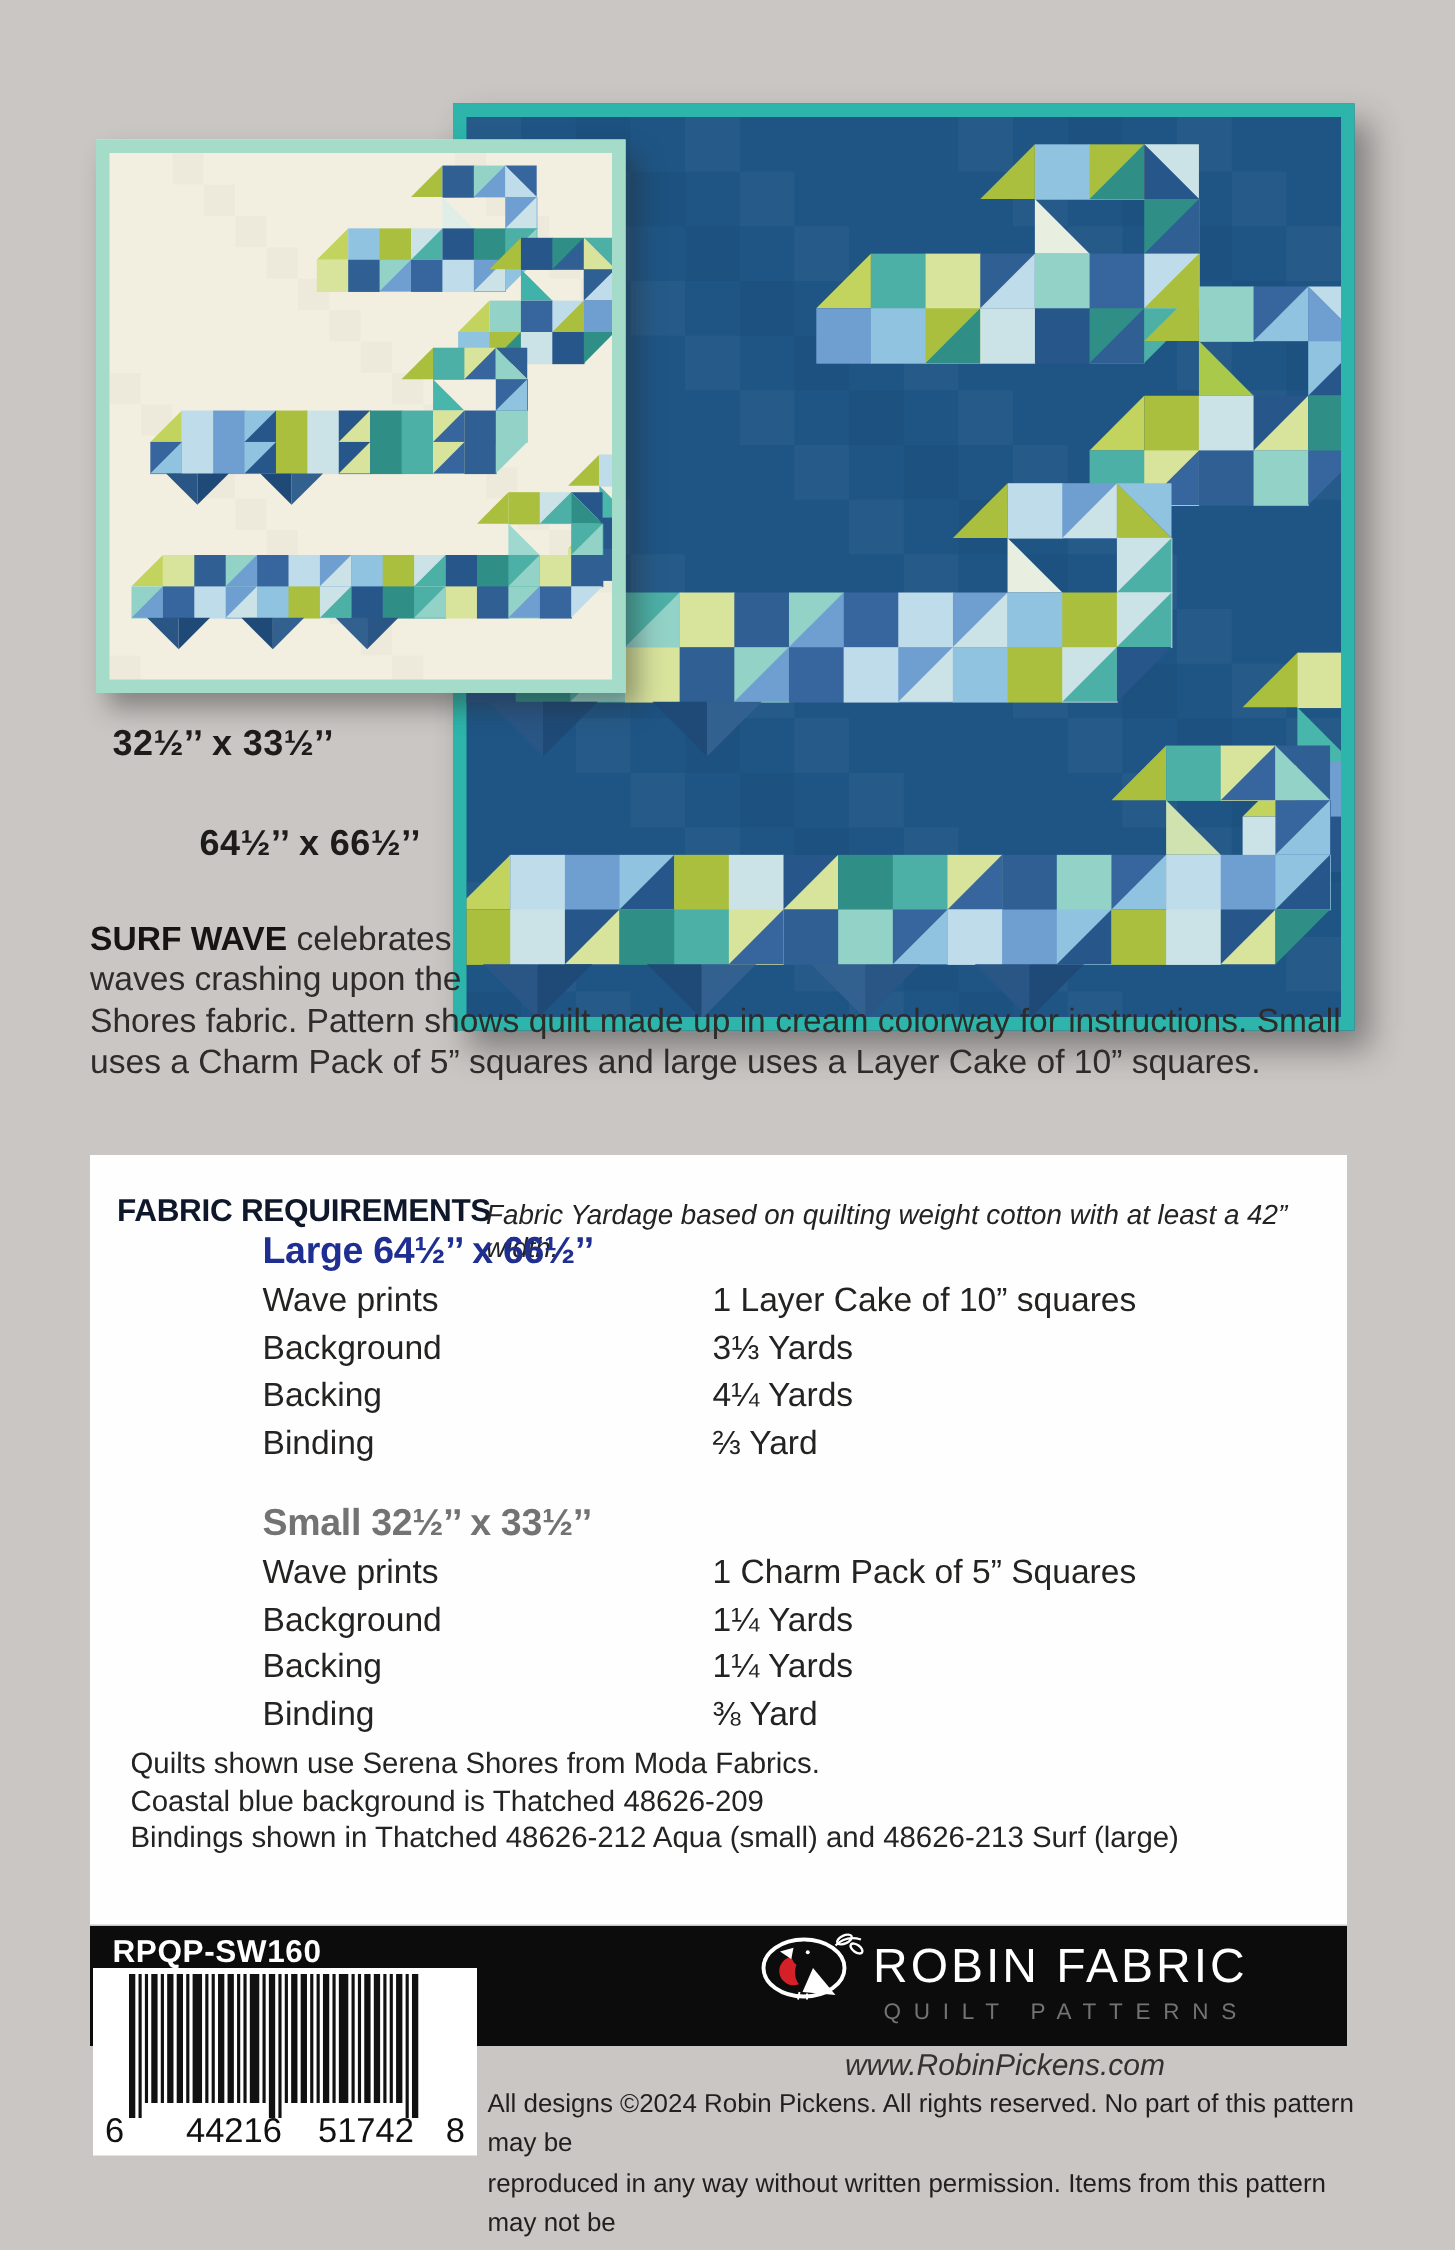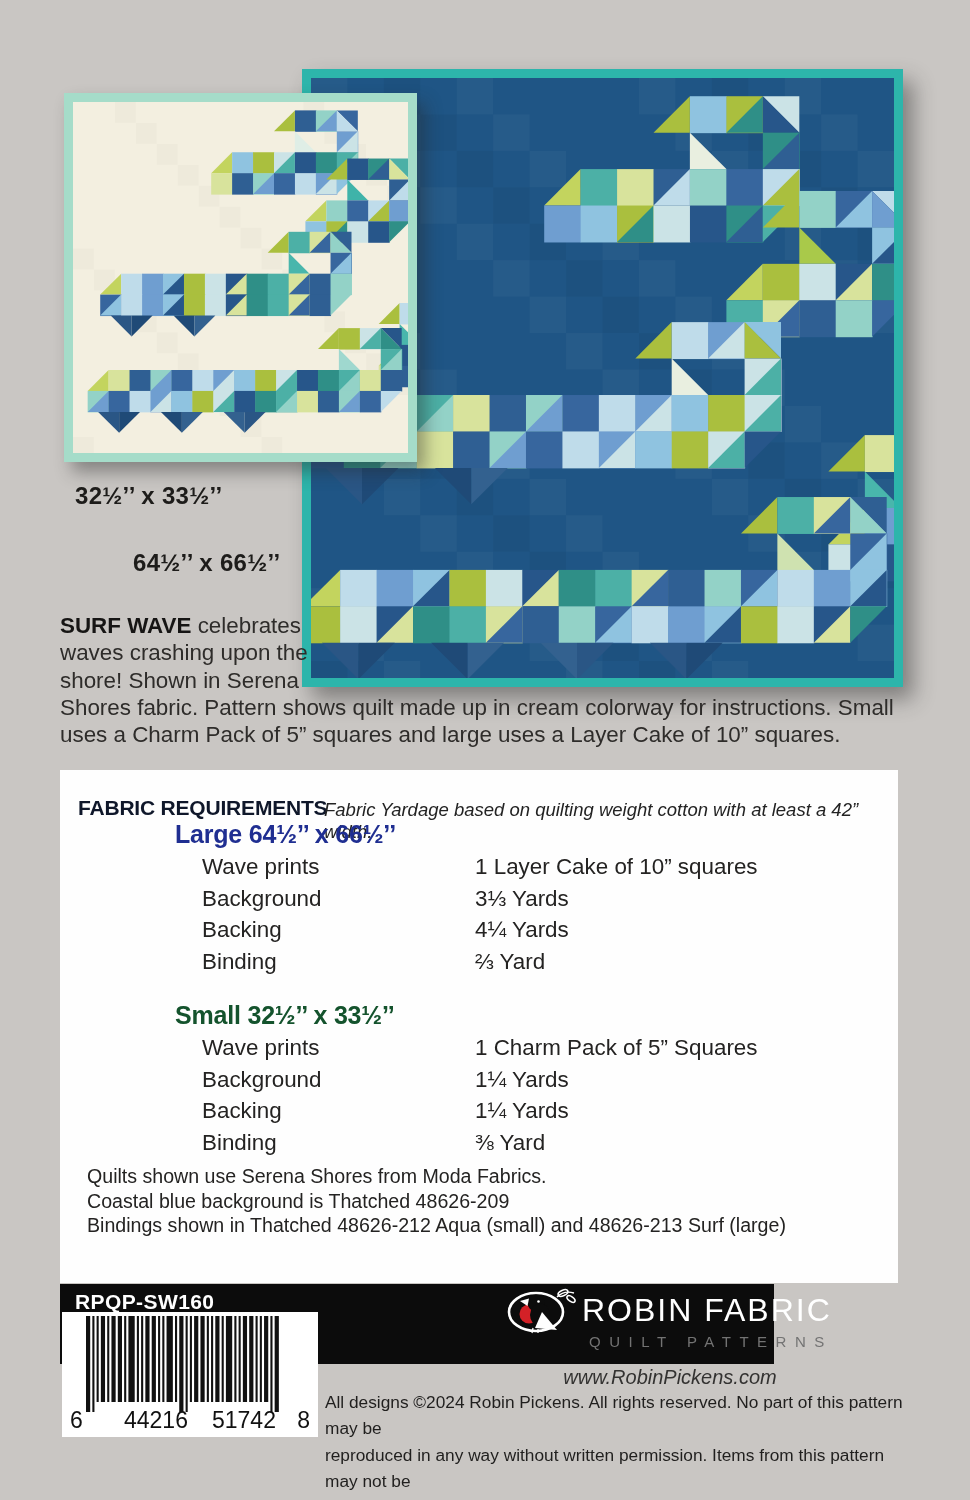--- a/index.html
+++ b/index.html
@@ -27,26 +27,26 @@
   .fbox-title{position:absolute;left:18px;top:26px;font-size:21px;font-weight:bold;
               letter-spacing:-.2px;color:#0f172a;}
   .fbox-note{position:absolute;left:264px;top:29px;font-size:18.5px;font-style:italic;color:#232323;}
   .req-head{position:absolute;left:115px;font-size:25px;font-weight:bold;letter-spacing:-.2px;}
   #large-head{top:50px;}
   #small-head{top:231px;}
   .req-rows{position:absolute;left:115px;width:700px;}
   #large-rows{top:84px;}
   #small-rows{top:265px;}
   .req-row{position:relative;height:31.6px;font-size:22.4px;color:#242322;}
-  .req-row .lab{position:absolute;left:0;top:0;margin-left:27px;}
+  .req-row .lab{position:absolute;left:0;top:0;}
   .req-row .val{position:absolute;left:300px;top:0;}
   .notes{position:absolute;left:27px;top:394px;font-size:19.6px;line-height:24.7px;color:#242322;}
 
   
-  .blackbar{position:absolute;left:60px;top:1284px;width:714px;height:80px;background:#0c0c0c;}
+  .blackbar{position:absolute;left:60px;top:1284px;width:838px;height:80px;background:#0c0c0c;}
   .sku{position:absolute;left:15px;top:6px;color:#ffffff;font-size:21px;font-weight:bold;letter-spacing:.4px;}
   .bird{position:absolute;left:446px;top:3px;}
   .brand-name{position:absolute;left:522px;top:8px;font-size:32px;font-weight:300;color:#ffffff;
               letter-spacing:2px;white-space:nowrap;}
   .brand-tag{position:absolute;left:529px;top:49px;font-size:15px;color:#737373;
              letter-spacing:8.5px;white-space:nowrap;}
 
   .barcode{position:absolute;left:62px;top:1312px;width:256px;height:125px;background:#ffffff;}
   .barcode svg{position:absolute;left:0;top:0;}
   .bc-digit{position:absolute;bottom:3px;font-size:23px;color:#111;}
@@ -592,21 +592,20 @@
       </svg>
   </div>
 
   <div class="size-label" id="size-small">32½’’ x 33½’’</div>
   <div class="size-label" id="size-large">64½’’ x 66½’’</div>
 
   <div class="description">
     <div><b>SURF WAVE</b><span> celebrates</span></div>
     <div id="desc-more">
         <div>waves crashing upon the</div>
-        <div>shore! Shown in Serena</div>
         <div>Shores fabric. Pattern shows quilt made up in cream colorway for instructions. Small</div>
         <div>uses a Charm Pack of 5” squares and large uses a Layer Cake of 10” squares.</div>
       </div>
   </div>
 
   <div class="fbox">
     <div class="fbox-title">FABRIC REQUIREMENTS</div>
     <div class="fbox-note">Fabric Yardage based on quilting weight cotton with at least a 42” width.</div>
 
     <div class="req-head" id="large-head" style="color: rgb(31, 46, 145);">Large 64½’’ x 66½’’</div>
@@ -622,21 +621,21 @@
         <div class="req-row">
           <span class="lab">Backing</span>
           <span class="val">4¼ Yards</span>
         </div>
         <div class="req-row">
           <span class="lab">Binding</span>
           <span class="val">⅔ Yard</span>
         </div>
       </div>
 
-    <div class="req-head" id="small-head" style="color: #14532d;">Small 32½’’ x 33½’’</div>
+    <div class="req-head" id="small-head" style="color: #737373;">Small 32½’’ x 33½’’</div>
     <div class="req-rows" id="small-rows">
         <div class="req-row">
           <span class="lab">Wave prints</span>
           <span class="val">1 Charm Pack of 5” Squares</span>
         </div>
         <div class="req-row">
           <span class="lab">Background</span>
           <span class="val">1¼ Yards</span>
         </div>
         <div class="req-row">

